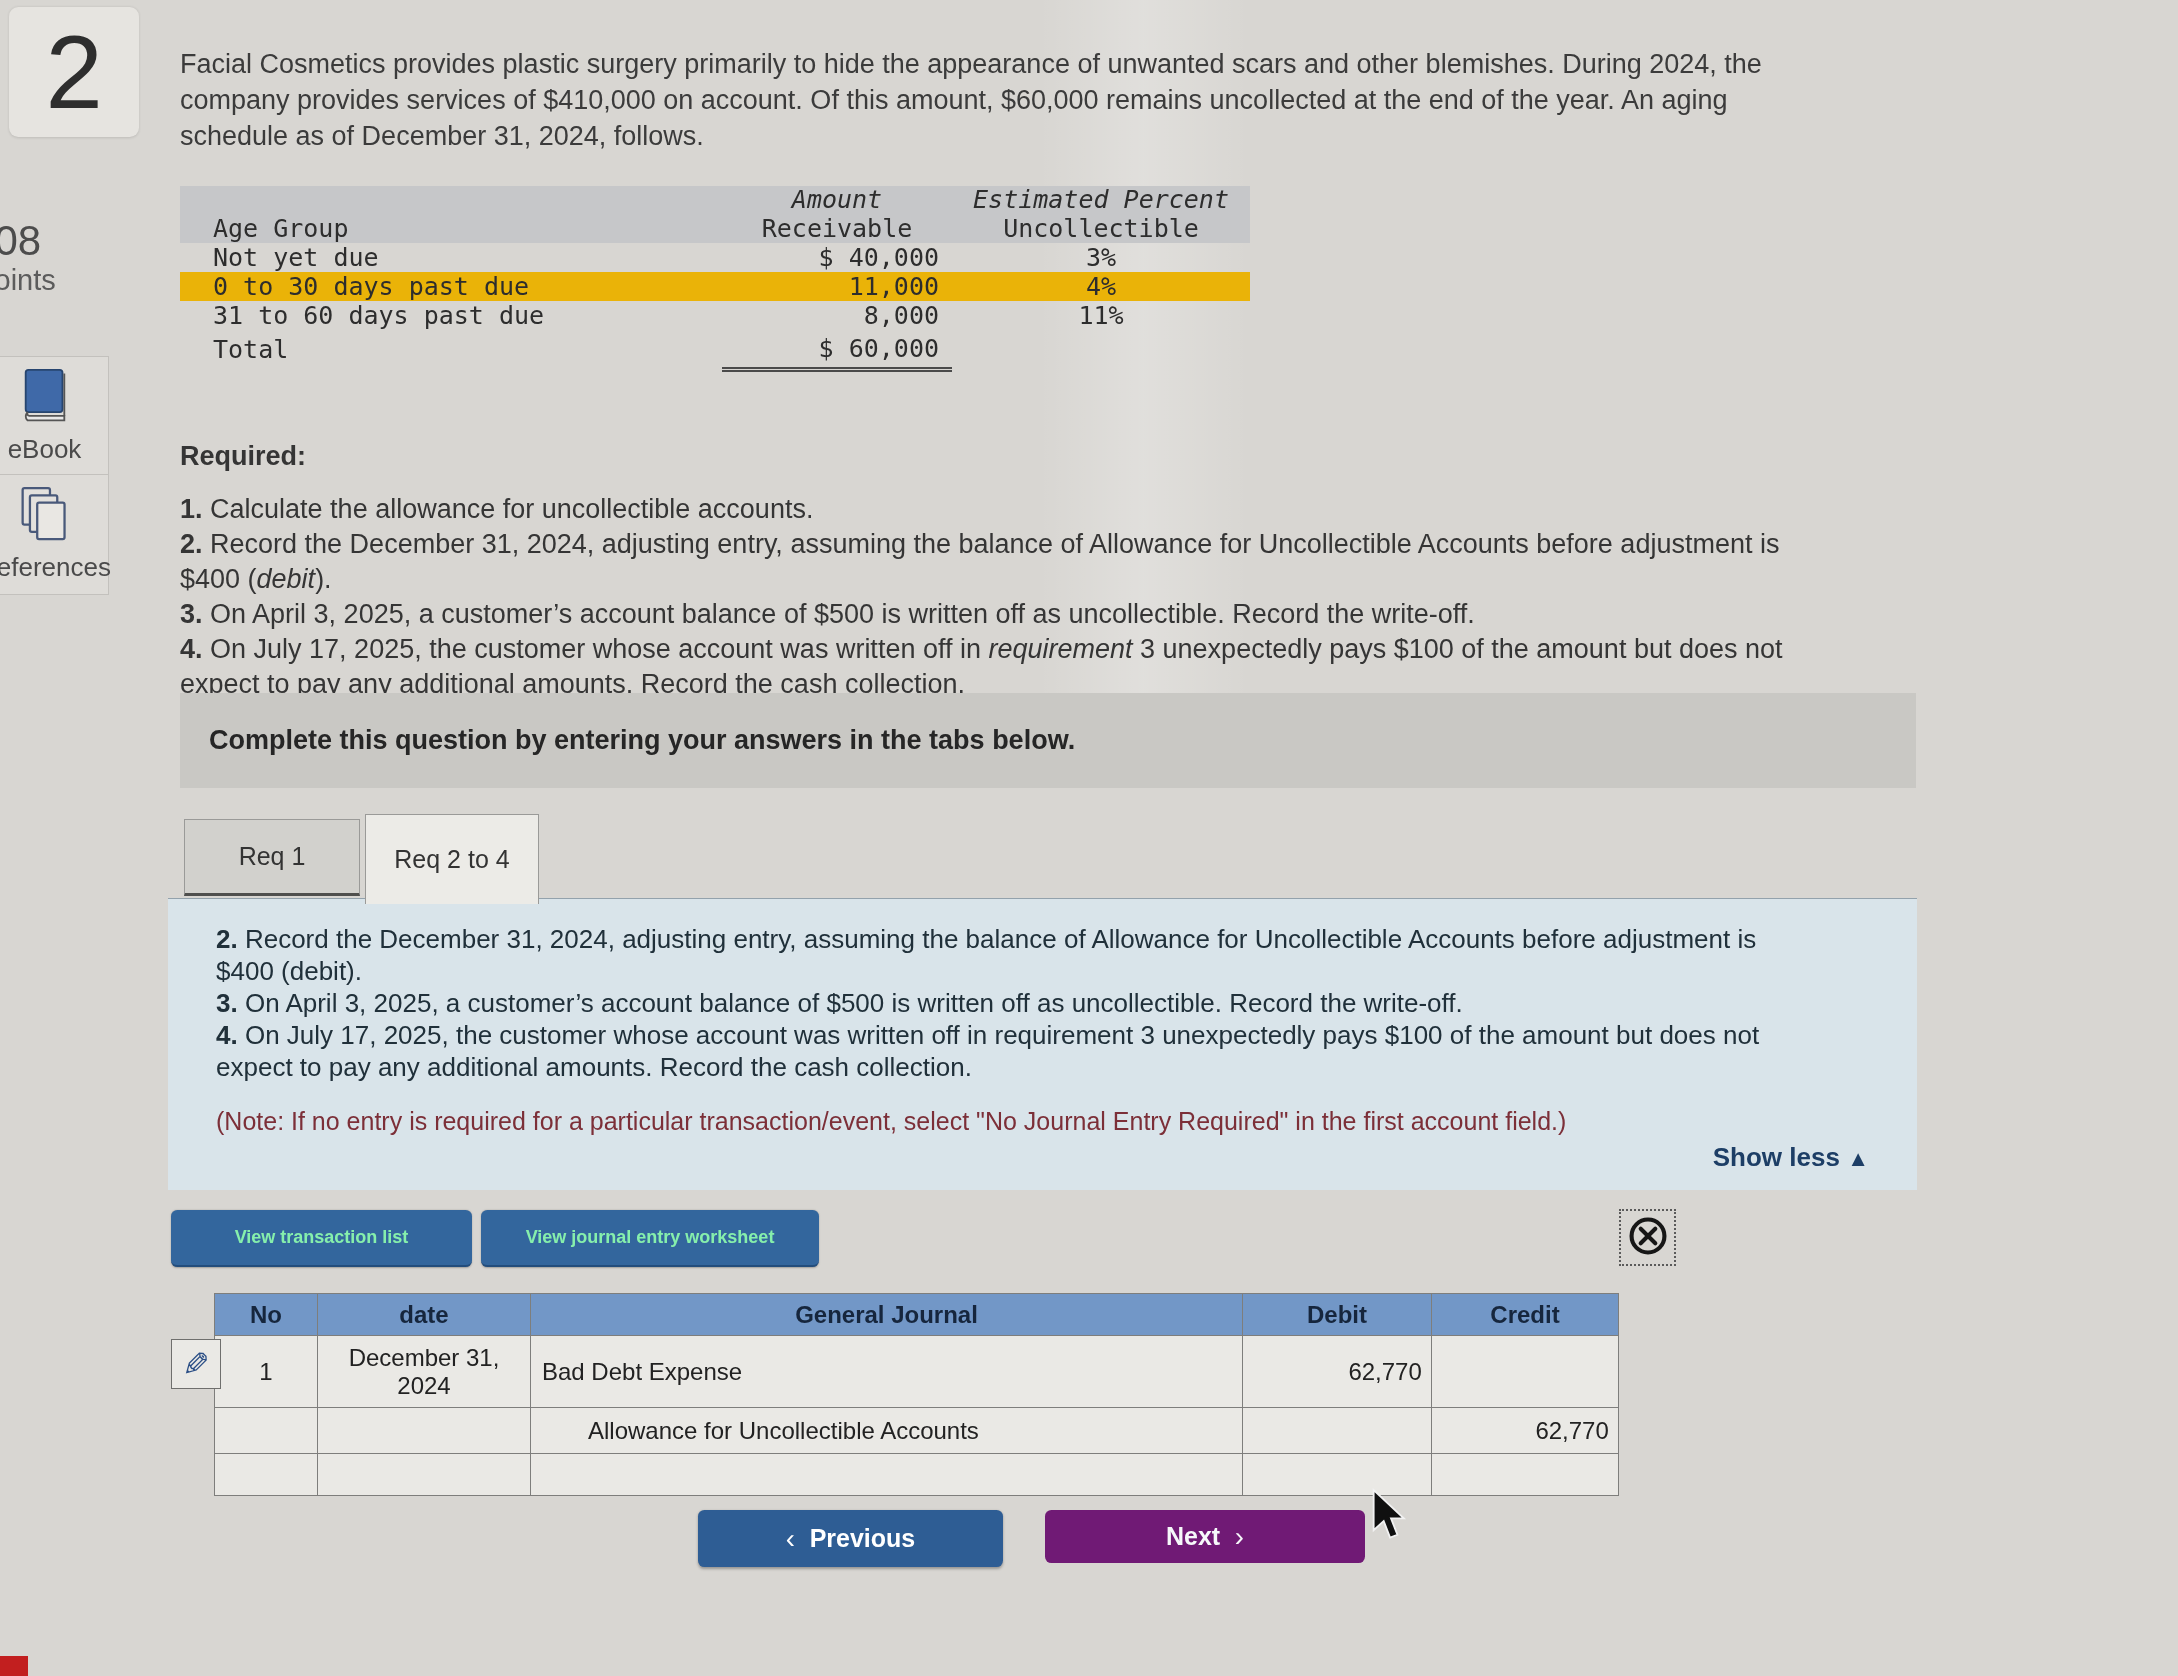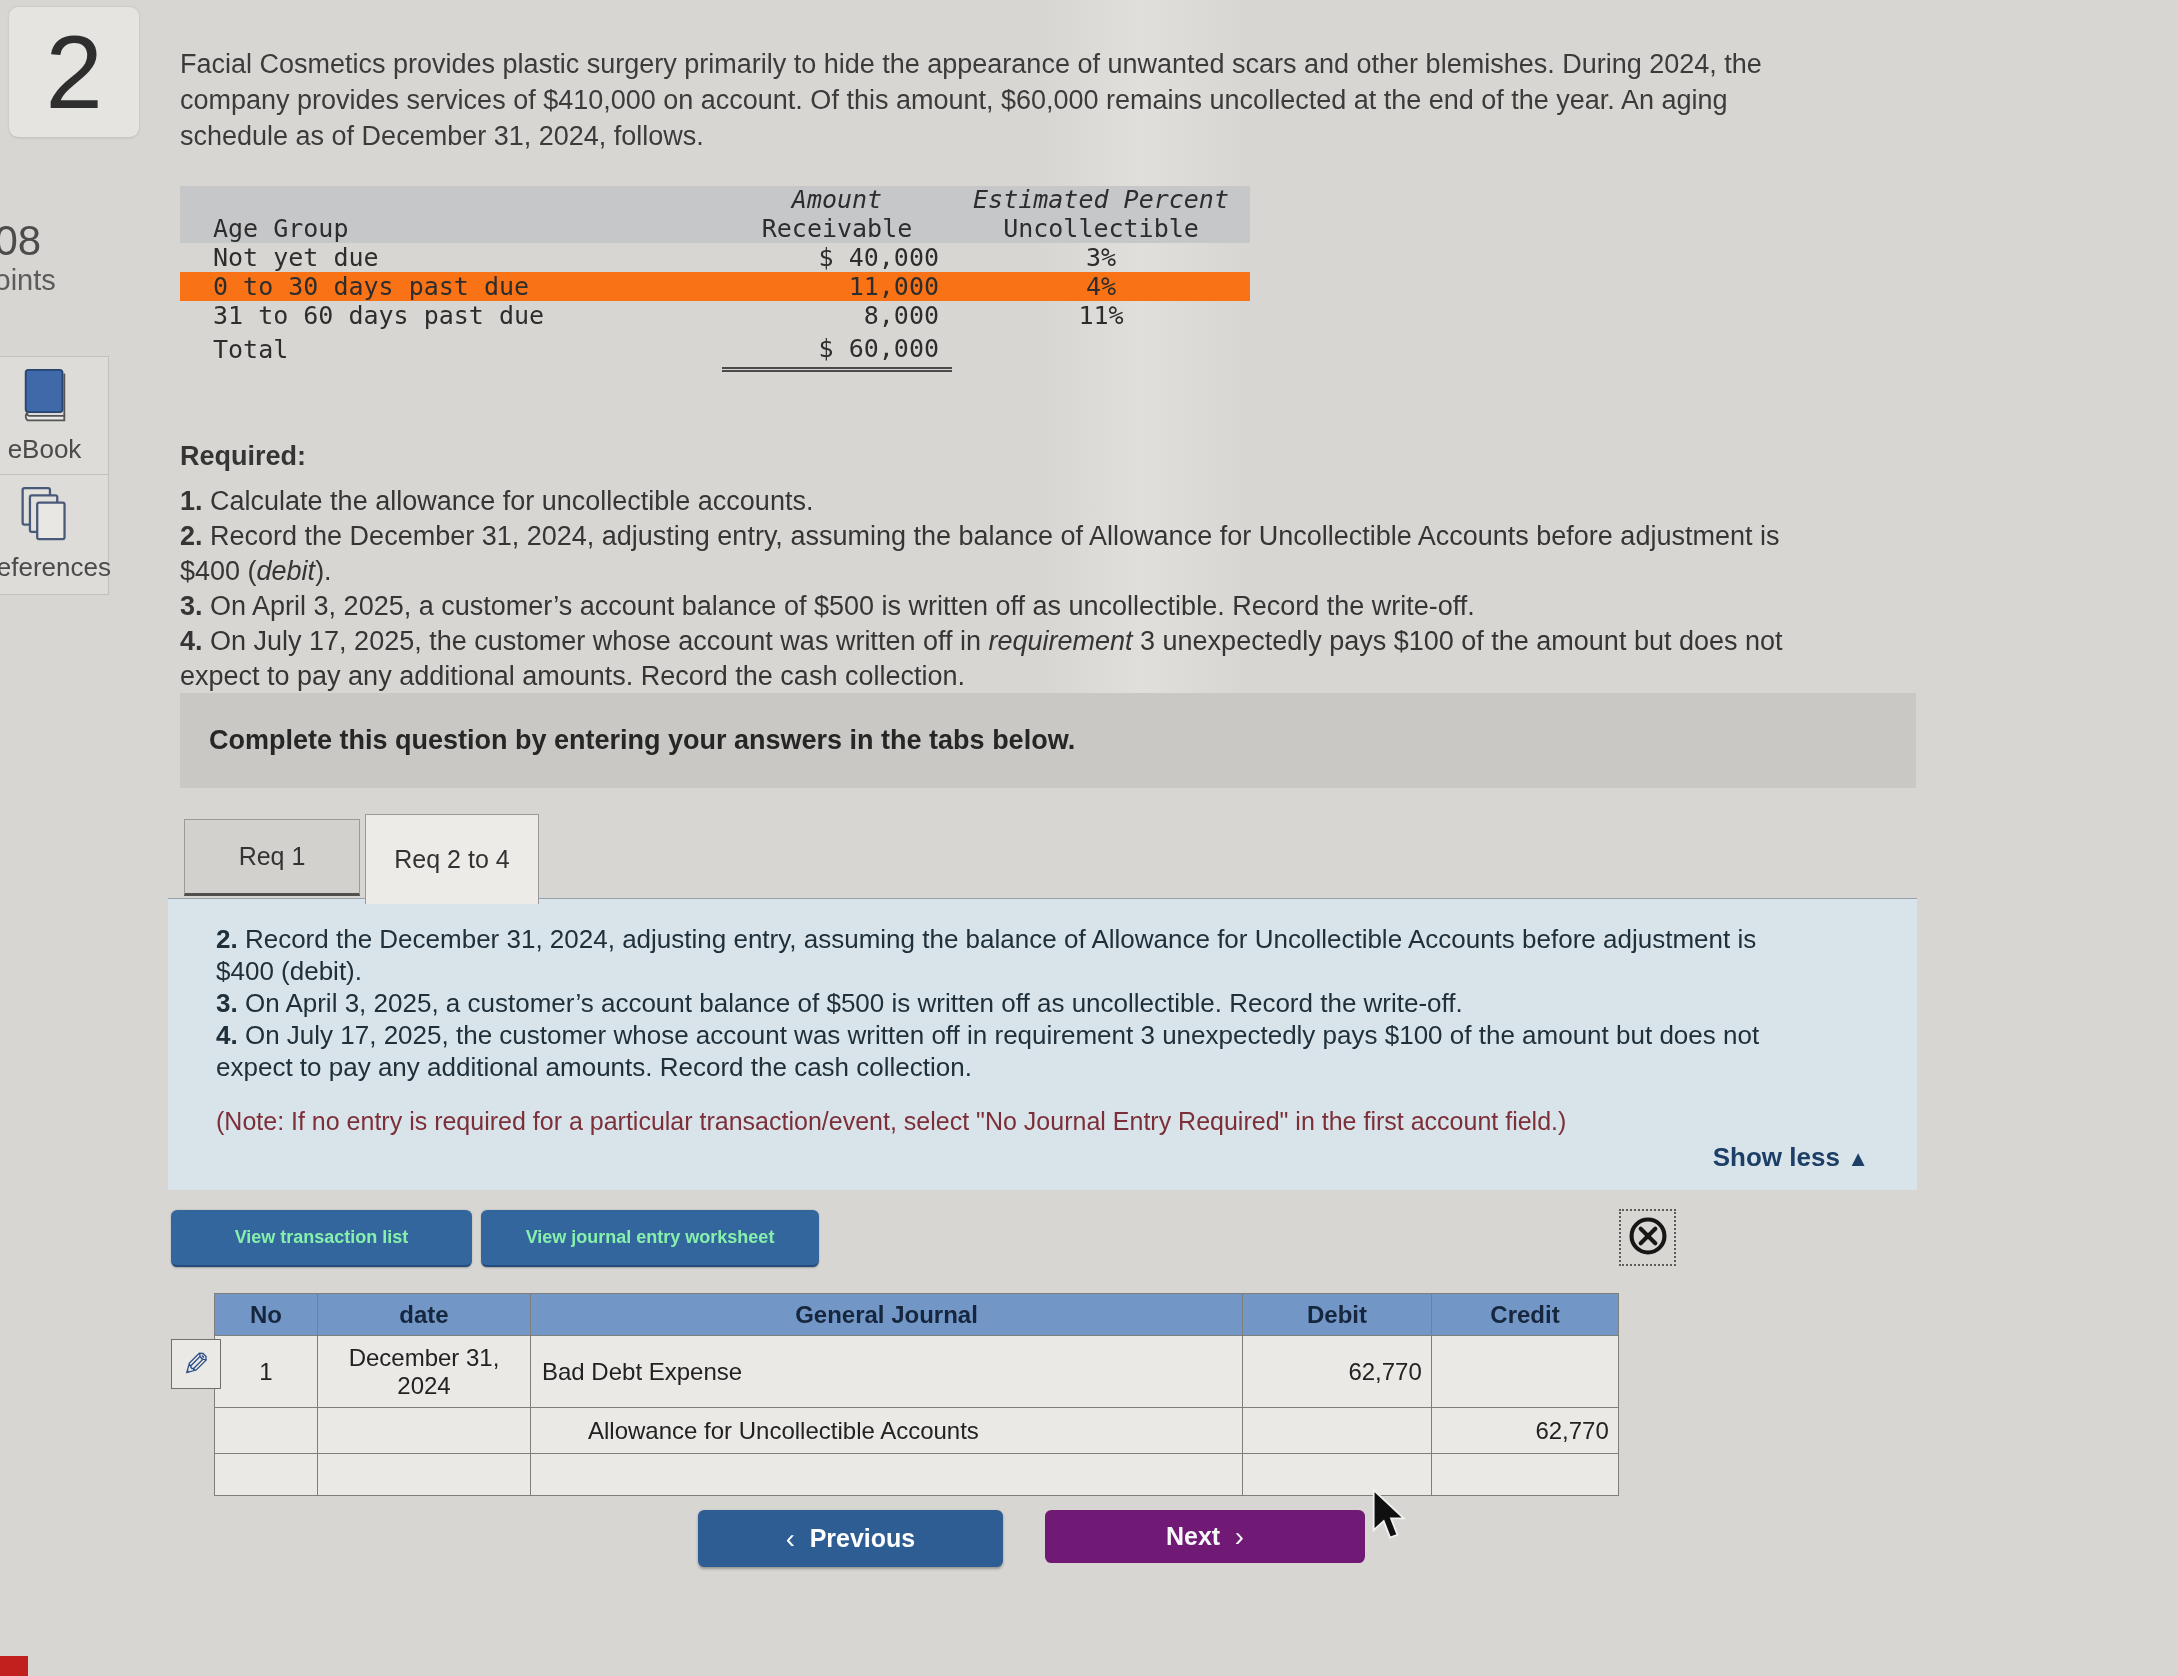--- a/index.html
+++ b/index.html
@@ -31,27 +31,27 @@
   #aging{left:180px;top:186px;width:1070px;font-family:"DejaVu Sans Mono",monospace;font-size:25px;color:#2d2d2d;}
   #aging table{border-collapse:collapse;width:100%;table-layout:fixed;}
   #aging col.c1{width:542px;} #aging col.c2{width:230px;} #aging col.c3{width:298px;}
   #aging th,#aging td{padding:0;font-weight:normal;height:27.5px;}
   #aging thead th{background:#c6c7c9;}
   #aging .hdr-top{text-align:center;vertical-align:bottom;line-height:28.5px;font-style:italic;}
   #aging .hdr-bot{text-align:center;vertical-align:top;line-height:28.5px;}
   #aging .agel{ text-align:left;padding-left:33px;}
   #aging .amt{text-align:right;padding-right:13px;}
   #aging .pct{text-align:center;}
-  #aging tr.band td{background:#f97316;margin-top:24px;}
+  #aging tr.band td{background:#eab308;margin-top:24px;}
   #aging td.rule{border-bottom:1.8px solid #4a4a4a;}
   #aging td.dbl{border-bottom:5.5px double #4a4a4a;}
   #aging tr.total td{height:37px;}
   
   #required{left:180px;top:439px;width:1800px;font-size:27px;line-height:35px;color:#353535;}
-  #required .rhead{font-weight:bold;margin-bottom:10px;}
+  #required .rhead{font-weight:bold;margin-bottom:18px;}
   #required .itm{margin:0;}
   #required .n{font-weight:bold;}
   #required .it{font-style:italic;}
   
   #banner{left:180px;top:693px;width:1736px;height:95px;background:#c9c8c4;
     display:flex;align-items:center;}
   #banner .btxt{font-weight:bold;font-size:27px;color:#262626;padding-left:29px;}
   
   .tab{position:absolute;display:flex;align-items:center;justify-content:center;
     font-size:25px;color:#333;cursor:pointer;box-sizing:border-box;}

